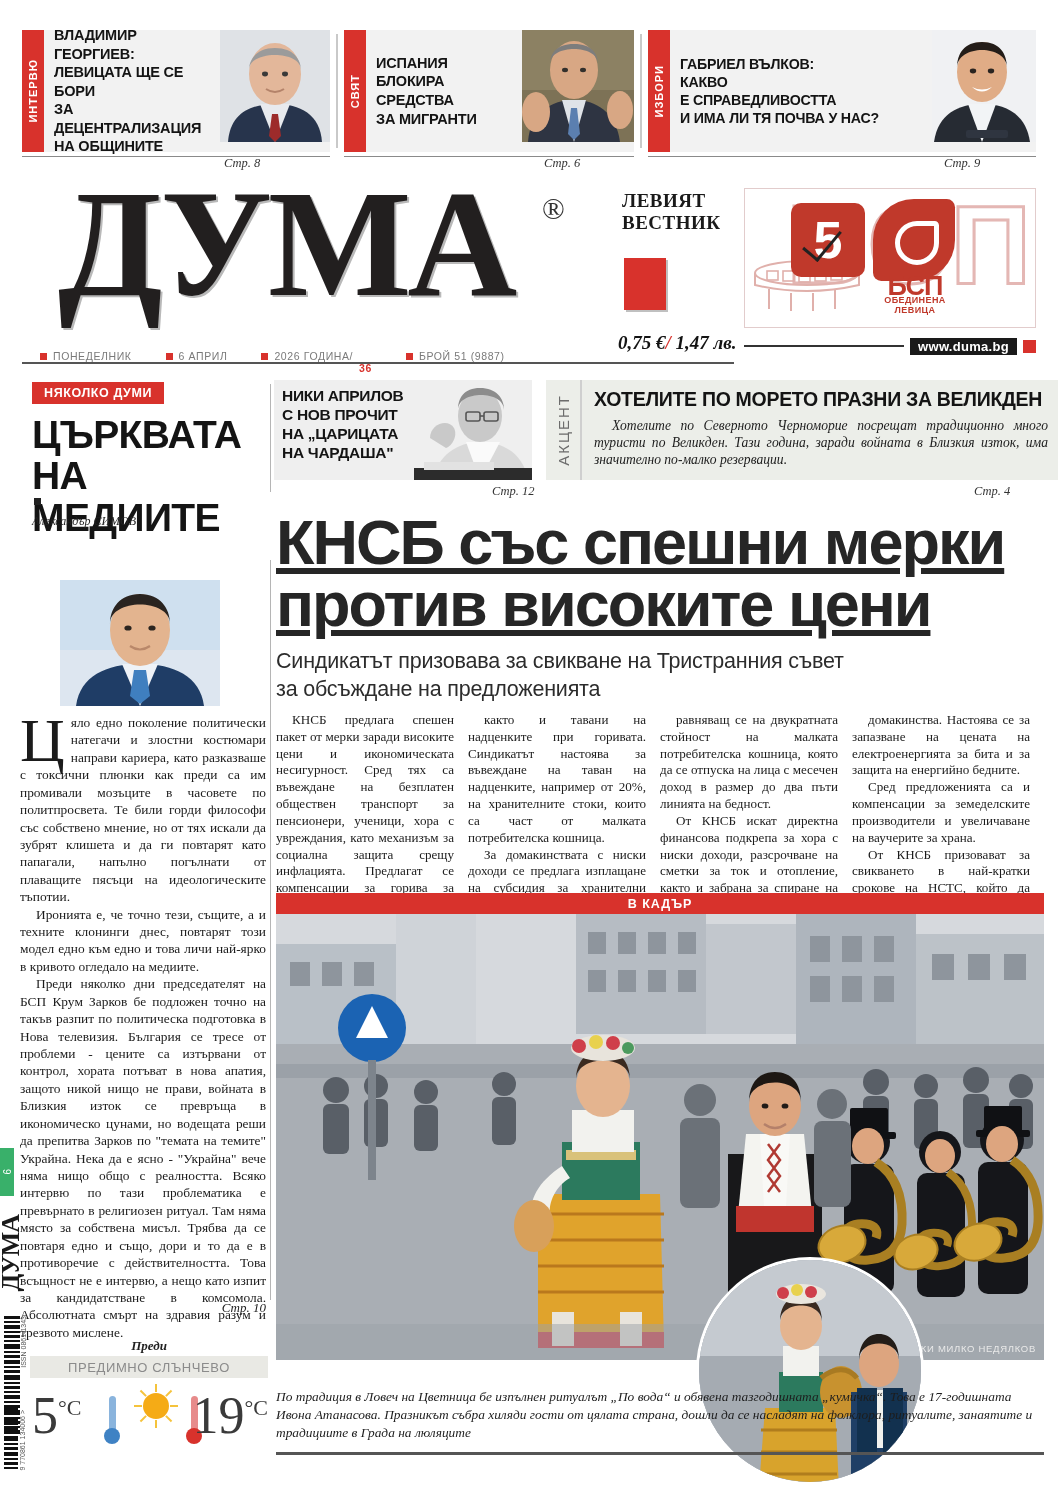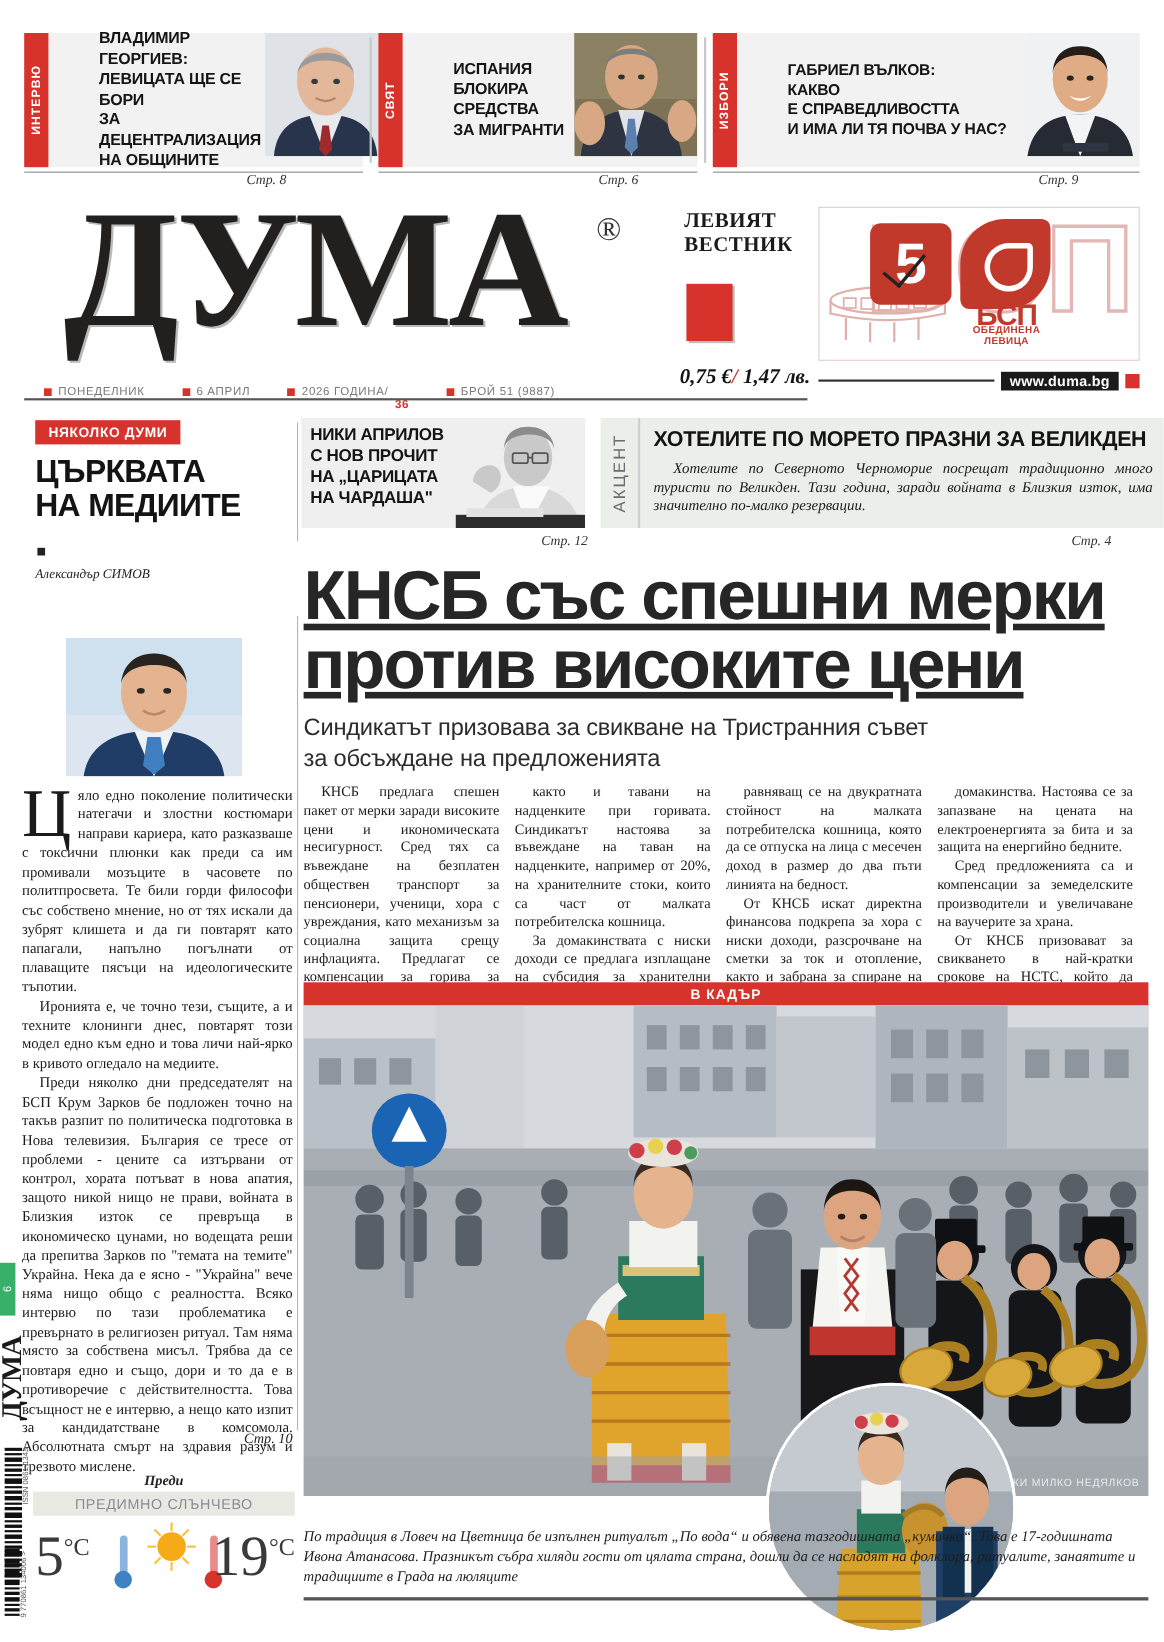--- a/index.html
+++ b/index.html
@@ -36,21 +36,20 @@
   }
   .kicker span {
     writing-mode: vertical-rl; transform: rotate(180deg); white-space: nowrap;
   }
   .teaser-txt {
     flex: 1 1 auto; padding: 6px 4px 6px 10px;
     font-weight: bold; font-size: 14.5px; line-height: 1.28;
     letter-spacing: -0.2px; color: #141414;
     display: flex; flex-direction: column; justify-content: center;
     text-transform: uppercase;
-    margin-left: 36px;
   }
   .teaser.t3 .teaser-txt { font-size: 14.2px; }
   .teaser-photo {
     flex: 0 0 auto; width: 110px; align-self: stretch; position: relative; overflow: hidden;
   }
   .teaser.t2 .teaser-photo { width: 112px; }
   .teaser.t3 .teaser-photo { width: 104px; }
   .pg {
     position: absolute; font-family: "Liberation Serif", serif;
     font-style: italic; font-size: 12.5px; color: #333;
@@ -157,21 +156,21 @@
   
   .row2 { position: absolute; left: 22px; top: 380px; width: 1014px; height: 120px; }
 
   .nd-badge {
     position: absolute; left: 10px; top: 2px;
     background: #d8322c; color: #fff; font-weight: bold; font-size: 12.5px;
     letter-spacing: 0.6px; padding: 4px 12px;
   }
   .edi-title {
     position: absolute; left: 10px; top: 34px; width: 250px;
-    font-weight: bold; font-size: 29px; line-height: 1.06;
+    font-weight: bold; font-size: 39px; line-height: 1.06;
     letter-spacing: -0.6px; color: #141414; text-transform: uppercase;
   }
   .edi-sq { position: absolute; left: 12px; top: 118px; width: 7px; height: 7px; background: #222; }
   .edi-author {
     position: absolute; left: 10px; top: 134px;
     font-family: "Liberation Serif", serif; font-style: italic; font-size: 12px; color: #222;
   }
 
   .aprilov {
     position: absolute; left: 252px; top: 0px; width: 258px; height: 100px;

